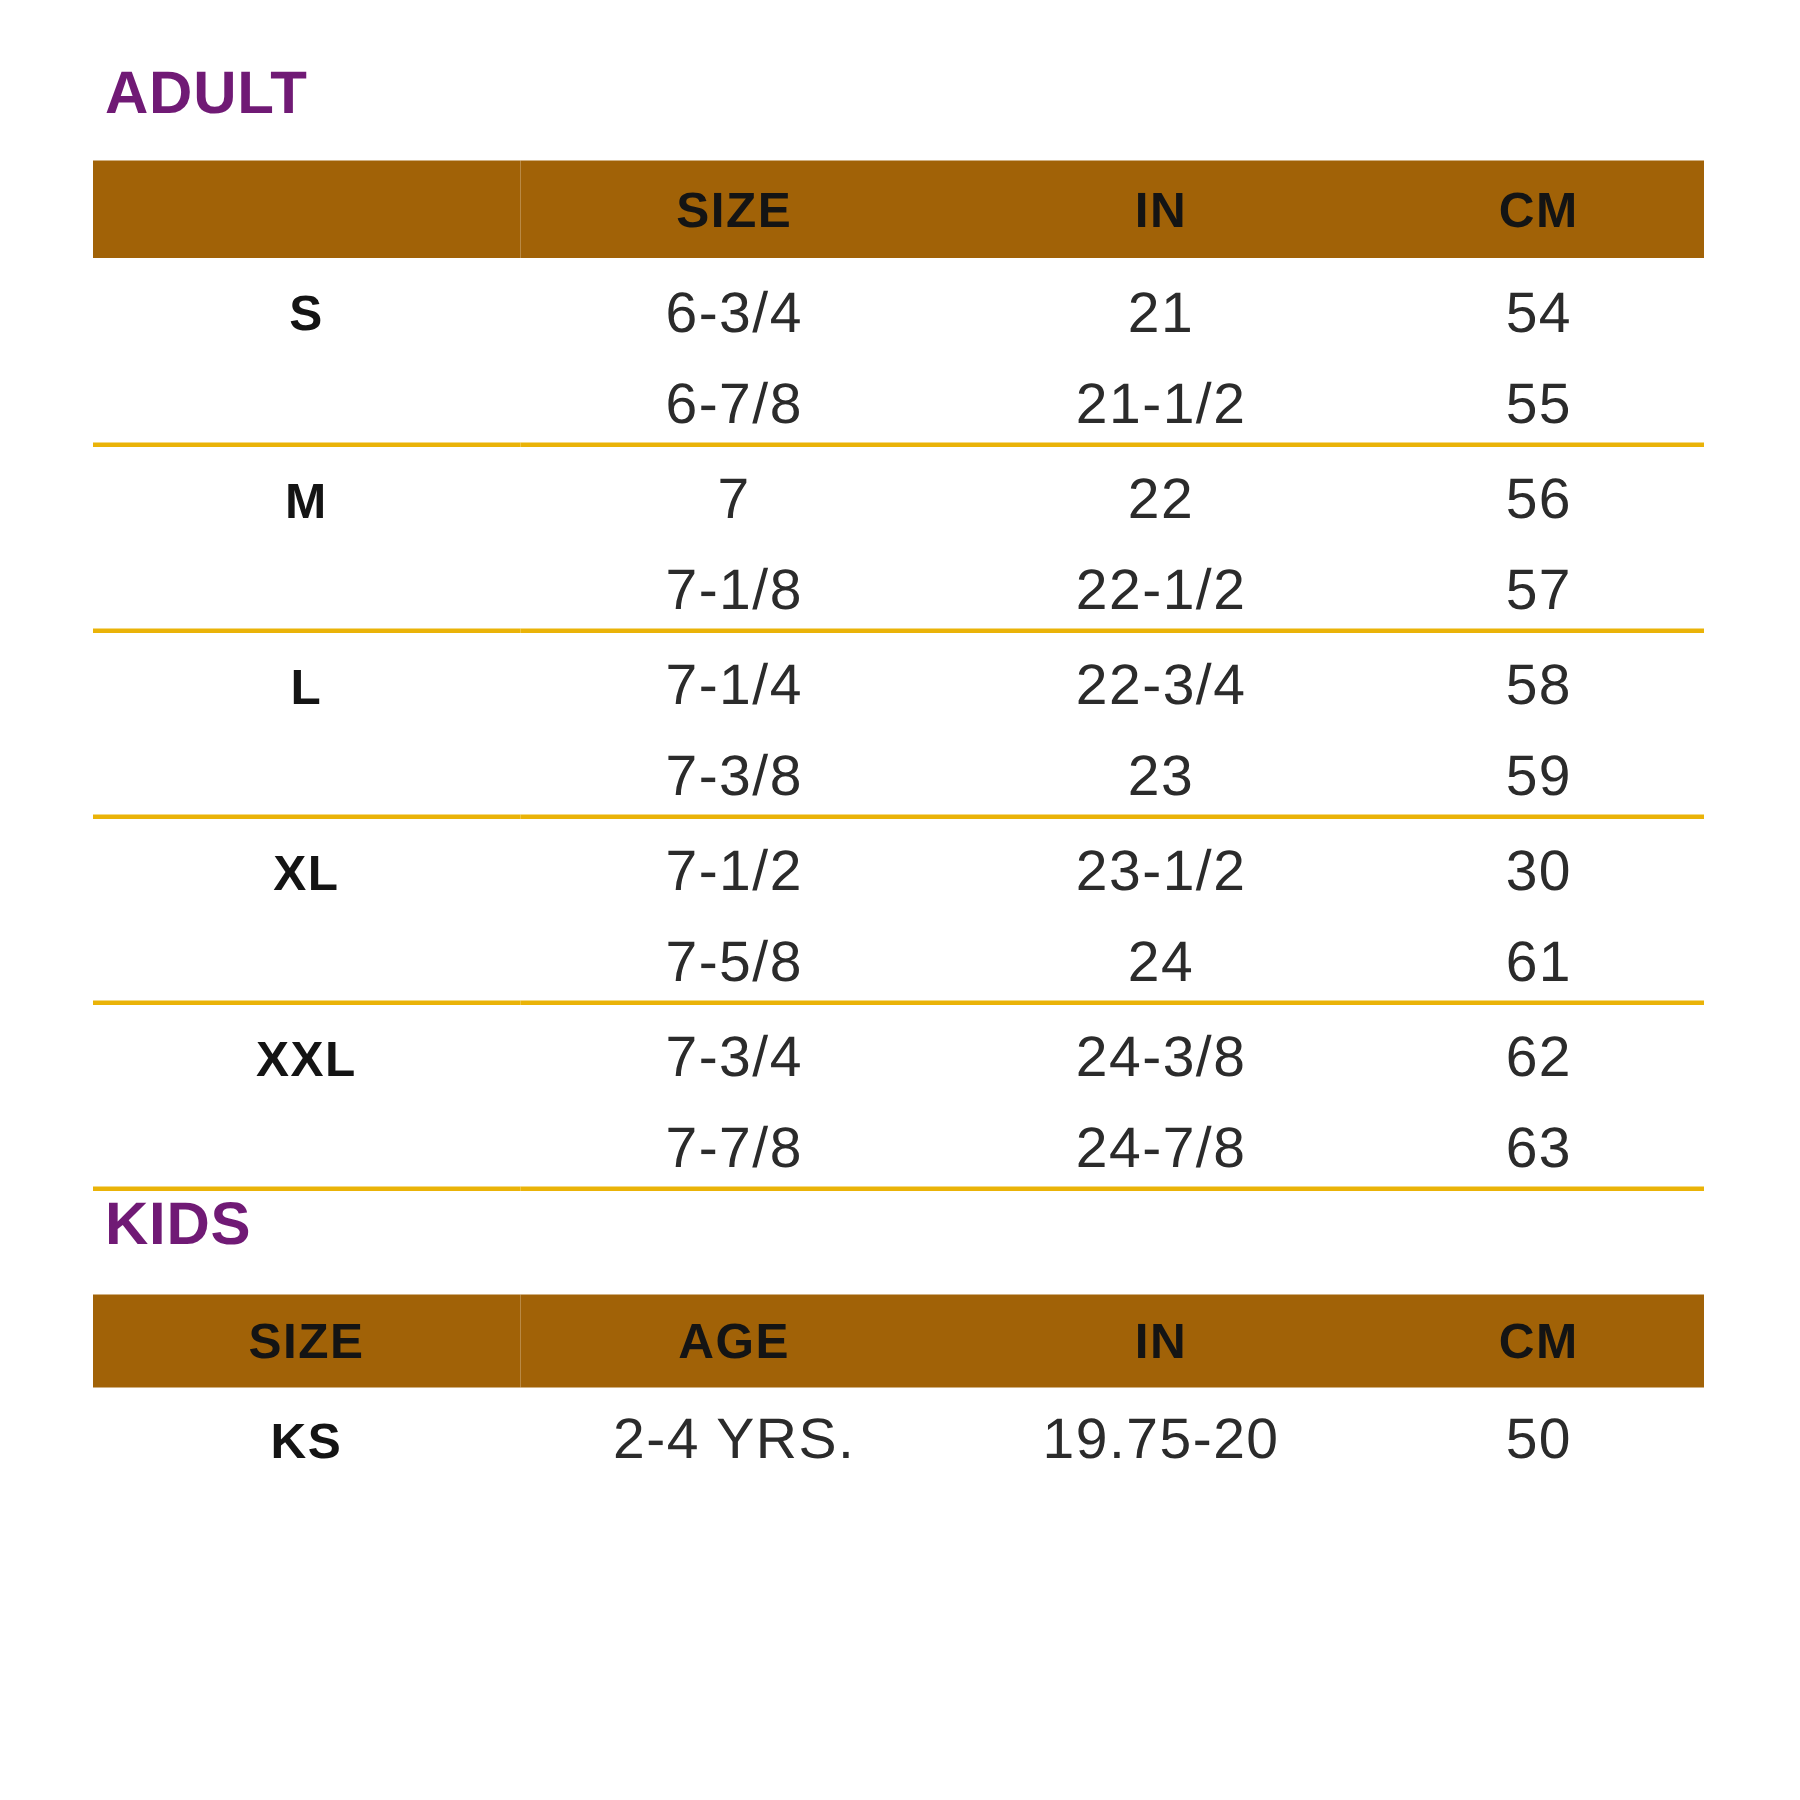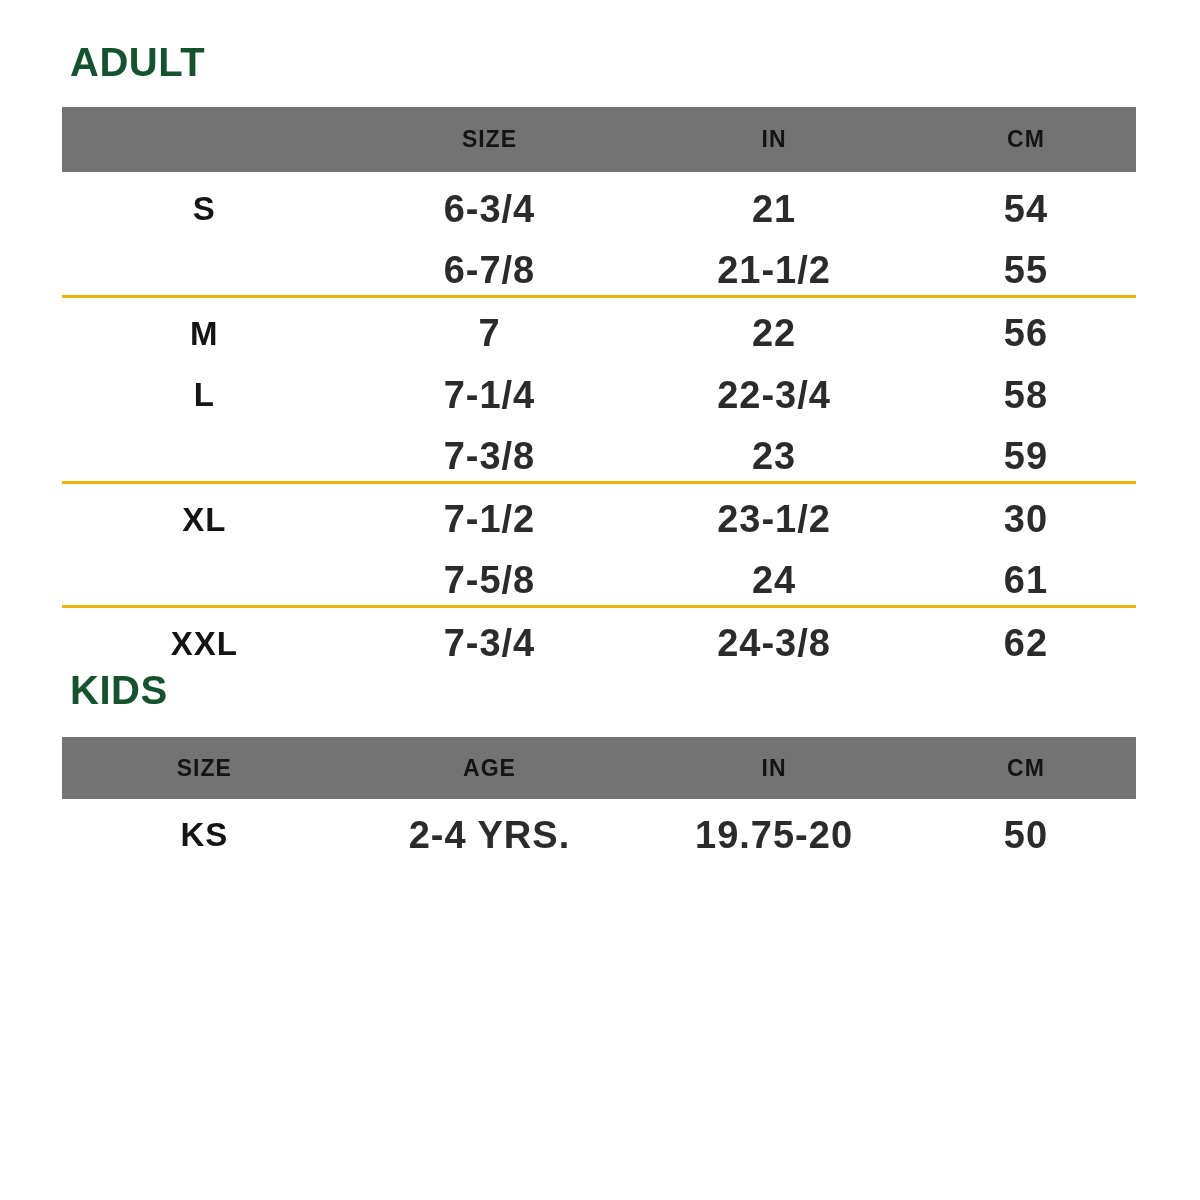--- a/index.html
+++ b/index.html
@@ -9,21 +9,21 @@
     font-family:"Liberation Sans", sans-serif;
     color:#1d1d1d;
     overflow:hidden;
   }
   .page { width:1200px; height:1200px; }
 
   .section-title {
     font-size:40px;
     font-weight:800;
     letter-spacing:0.5px;
-    color:#14532d;
+    color:#701a75;
     line-height:40px;
     margin-left:70px;
   }
   #adult-title { padding-top:42px; }
   #kids-title  { margin-top:2px; }
 
   table.size-table {
     border-collapse:collapse;
     table-layout:fixed;
     width:1074px;
@@ -32,36 +32,36 @@
   #adult-table { margin-top:25px; }
   #kids-table  { margin-top:27px; }
 
   .size-table col.c1 { width:26.5%; }
   .size-table col.c2 { width:26.6%; }
   .size-table col.c3 { width:26.4%; }
   .size-table col.c4 { width:20.5%; }
 
   .size-table th {
     height:65px;
-    background:#737373;
-    font-size:23px;
+    background:#a16207;
+    font-size:33px;
     font-weight:800;
     letter-spacing:1px;
     color:#141414;
     text-align:center;
     vertical-align:middle;
   }
   #kids-table th { height:62px; }
 
   .size-table td {
     height:62px;
     text-align:center;
     vertical-align:middle;
     font-size:38px;
-    font-weight:700;
+    font-weight:400;
     letter-spacing:1px;
     color:#2b2b2b;
     padding-top:12px;
   }
   #kids-table td { height:68px; padding-top:4px; }
 
   .size-table td.row-label {
     font-size:33px;
     font-weight:800;
     letter-spacing:1px;
@@ -105,20 +105,26 @@
         <td>21-1/2</td>
         <td>55</td>
       </tr>
 
       <tr>
         <td class="row-label">M</td>
         <td>7</td>
         <td>22</td>
         <td>56</td>
       </tr>
+      <tr class="group-end">
+        <td></td>
+        <td>7-1/8</td>
+        <td>22-1/2</td>
+        <td>57</td>
+      </tr>
 
       <tr>
         <td class="row-label">L</td>
         <td>7-1/4</td>
         <td>22-3/4</td>
         <td>58</td>
       </tr>
       <tr class="group-end">
         <td></td>
         <td>7-3/8</td>
@@ -137,20 +143,26 @@
         <td>7-5/8</td>
         <td>24</td>
         <td>61</td>
       </tr>
 
       <tr>
         <td class="row-label">XXL</td>
         <td>7-3/4</td>
         <td>24-3/8</td>
         <td>62</td>
+      </tr>
+      <tr class="group-end">
+        <td></td>
+        <td>7-7/8</td>
+        <td>24-7/8</td>
+        <td>63</td>
       </tr>
     </tbody>
   </table>
 
   <div class="section-title" id="kids-title">KIDS</div>
 
   <table class="size-table" id="kids-table">
     <colgroup>
         <col class="c1">
         <col class="c2">

